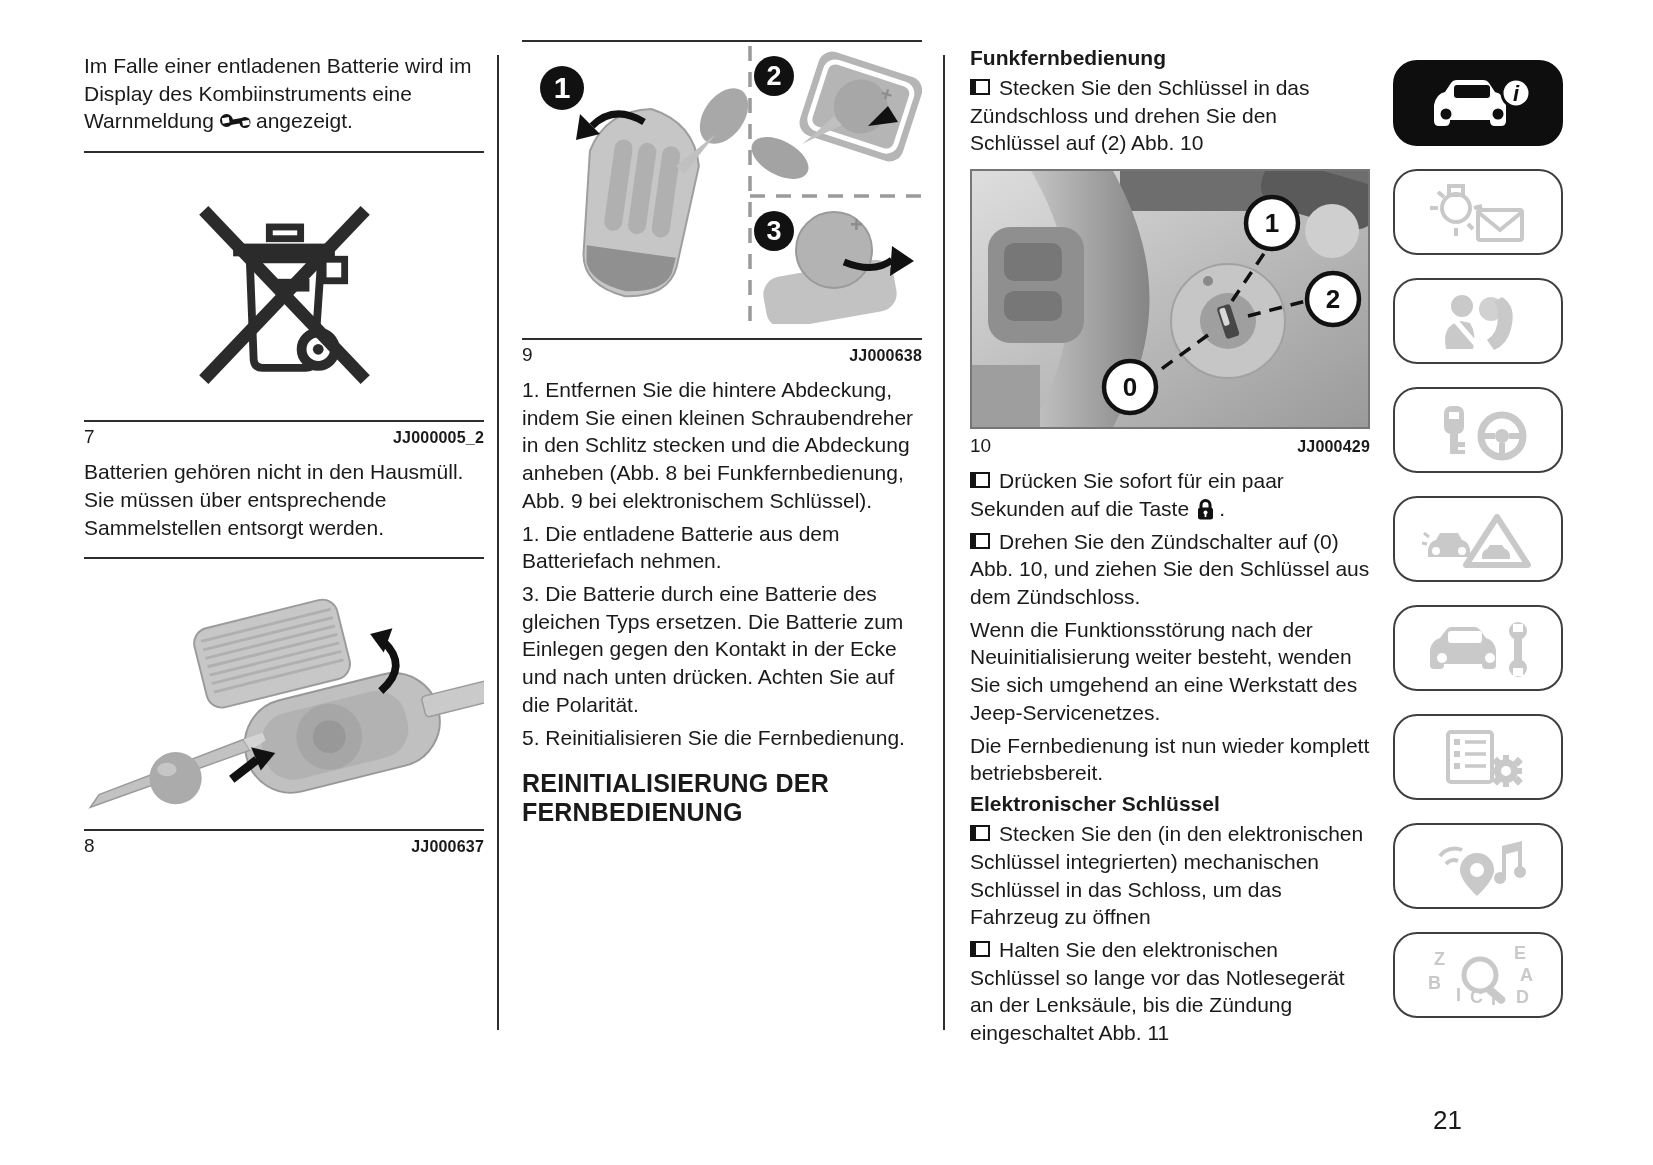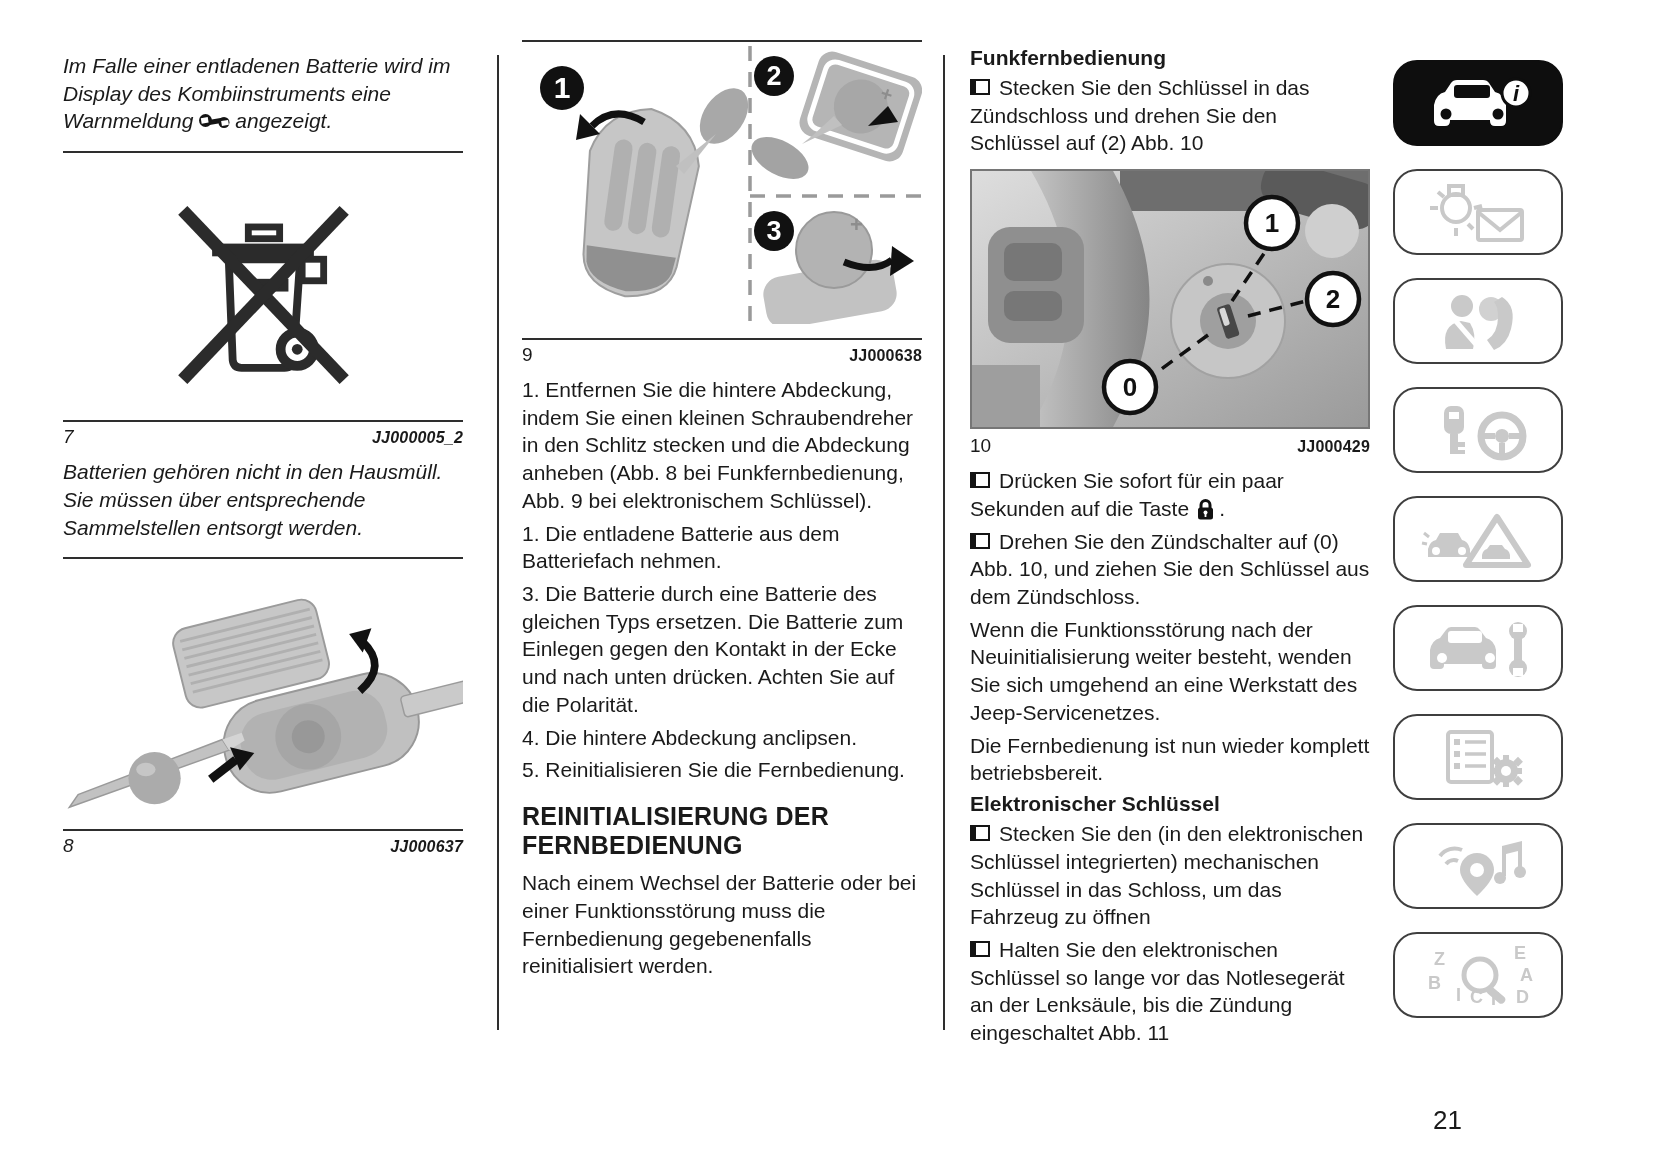--- a/index.html
+++ b/index.html
@@ -1,21 +1,21 @@
 <!DOCTYPE html>
 <html><head>
 <meta charset="utf-8">
 <style>
   html,body{margin:0;padding:0;}
   body{
     width:1653px;height:1165px;background:#ffffff;position:relative;overflow:hidden;
     font-family:"Liberation Sans","DejaVu Sans",sans-serif;color:#1a1a1a;
   }
   .col{position:absolute;width:400px;}
-  #col1{left:63px;top:52px;font-style:italic;}
+  #col1{left:84px;top:52px;}
   #col2{left:522px;top:40px;}
   #col3{left:970px;top:46px;}
   .vsep{position:absolute;top:55px;height:975px;width:2px;background:#2e2e2e;}
   #sep1{left:497px;} #sep2{left:943px;}
   p.body{font-size:21px;line-height:1.32;margin:0 0 5px 0;}
   .rule{border:0;border-top:2px solid #2e2e2e;margin:16px 0 14px 0;}
   .rule.thin{margin:10px 0 4px 0;}
   .caprow{display:flex;justify-content:space-between;align-items:baseline;margin:2px 0 10px 0;}
   .capnum{font-size:19px;}
   .capcode{font-size:16px;font-weight:bold;letter-spacing:0.2px;}
@@ -148,25 +148,23 @@
     <hr class="rule thin">
     <figcaption class="caprow">
       <span class="capnum">9</span>
       <span class="capcode">JJ000638</span>
     </figcaption>
   </figure>
 
   <p class="body">1. Entfernen Sie die hintere Abdeckung, indem Sie einen kleinen Schraubendreher in den Schlitz stecken und die Abdeckung anheben (Abb. 8 bei Funkfernbedienung, Abb. 9 bei elektronischem Schlüssel).</p>
   <p class="body">1. Die entladene Batterie aus dem Batteriefach nehmen.</p>
   <p class="body">3. Die Batterie durch eine Batterie des gleichen Typs ersetzen. Die Batterie zum Einlegen gegen den Kontakt in der Ecke und nach unten drücken. Achten Sie auf die Polarität.</p>
-  <p class="body">4. Die hintere Abdeckung anclipsen.</p>
   <p class="body">5. Reinitialisieren Sie die Fernbedienung.</p>
 
   <h2 class="h-major">REINITIALISIERUNG DER FERNBEDIENUNG</h2>
-  <p class="body">Nach einem Wechsel der Batterie oder bei einer Funktionsstörung muss die Fernbedienung gegebenenfalls reinitialisiert werden.</p>
 </section>
 
 <section class="col" id="col3">
   <h3 class="h-minor">Funkfernbedienung</h3>
   <p class="body"><span class="cbx"></span><span>Stecken Sie den Schlüssel in das Zündschloss und drehen Sie den Schlüssel auf (2) Abb. 10</span></p>
 
   <figure class="figwrap" style="margin:12px 0 0 0;">
     <svg width="400" height="260" viewBox="0 0 400 260">
       <defs>
         <linearGradient id="g10" x1="0" y1="0" x2="1" y2="1">

